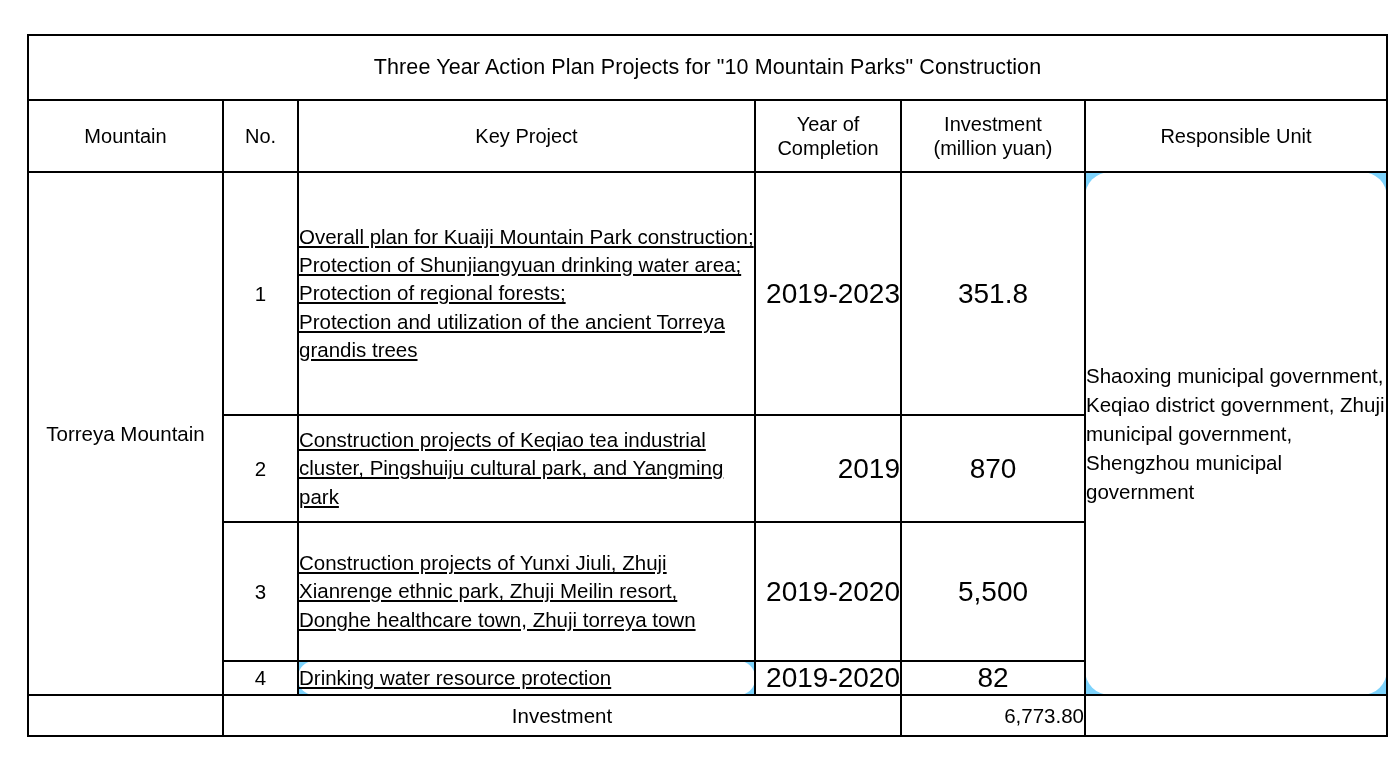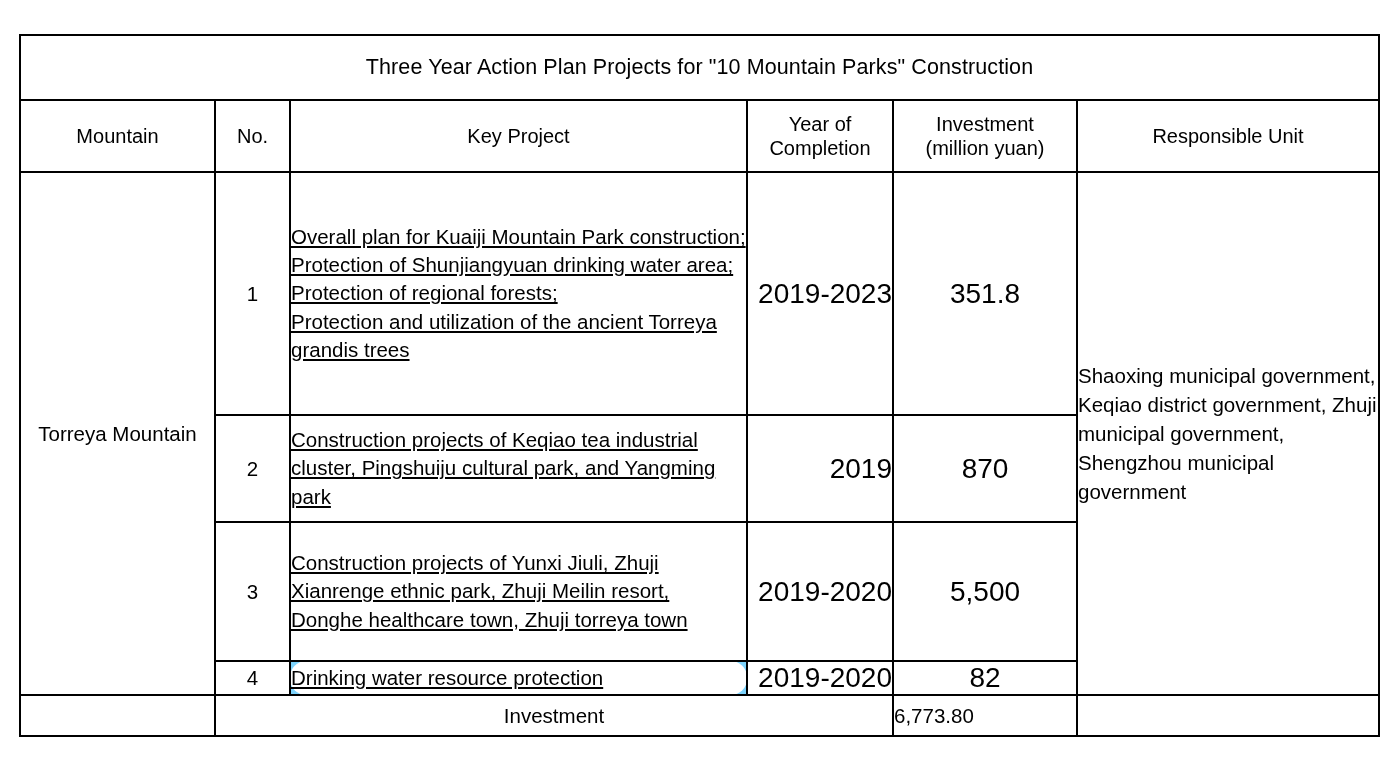--- a/index.html
+++ b/index.html
@@ -17,21 +17,21 @@
 
   .sheet {
     position: relative;
     width: 1388px;
     height: 772px;
     background: #ffffff;
   }
 
   table.mountain-table {
     position: absolute;
-    left: 19px;
+    left: 27px;
     top: 34px;
     width: 1359px;
     border-collapse: collapse;
     table-layout: fixed;
     background: #7dd3fc;
   }
 
   table.mountain-table td,
   table.mountain-table th {
     border: 2px solid #000000;
@@ -90,20 +90,21 @@
     font-size: 28px;
     vertical-align: middle;
   }
   .cell-unit {
     text-align: left;
     font-size: 20.5px;
     line-height: 1.42;
     padding: 6px 8px;
     vertical-align: middle;
     white-space: pre-line;
+    border-radius: 25px;
   }
 
   
   .row-1 { height: 243px; }
   .row-2 { height: 107px; }
   .row-3 { height: 139px; }
   .row-4 { height: 34px; }
   .row-total { height: 41px; }
 
   .cell-project.compact {
@@ -112,21 +113,21 @@
     border-radius: 16px;
   }
 
   
   .total-label {
     text-align: center;
     font-size: 20.5px;
     font-weight: bold;
   }
   .total-value {
-    text-align: left;
+    text-align: right;
     font-size: 20.5px;
     font-weight: bold;
   }
   .total-blank {
     background: #ffffff;
   }
 </style>
 </head>
 <body>
 

